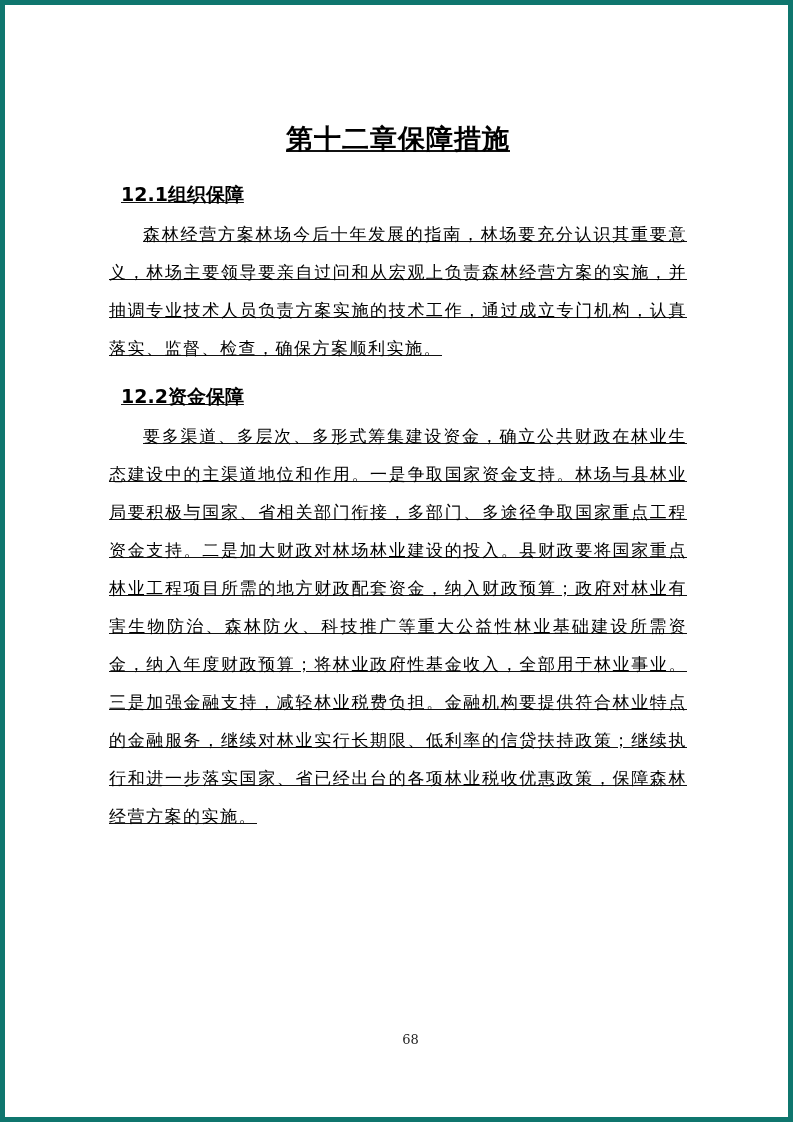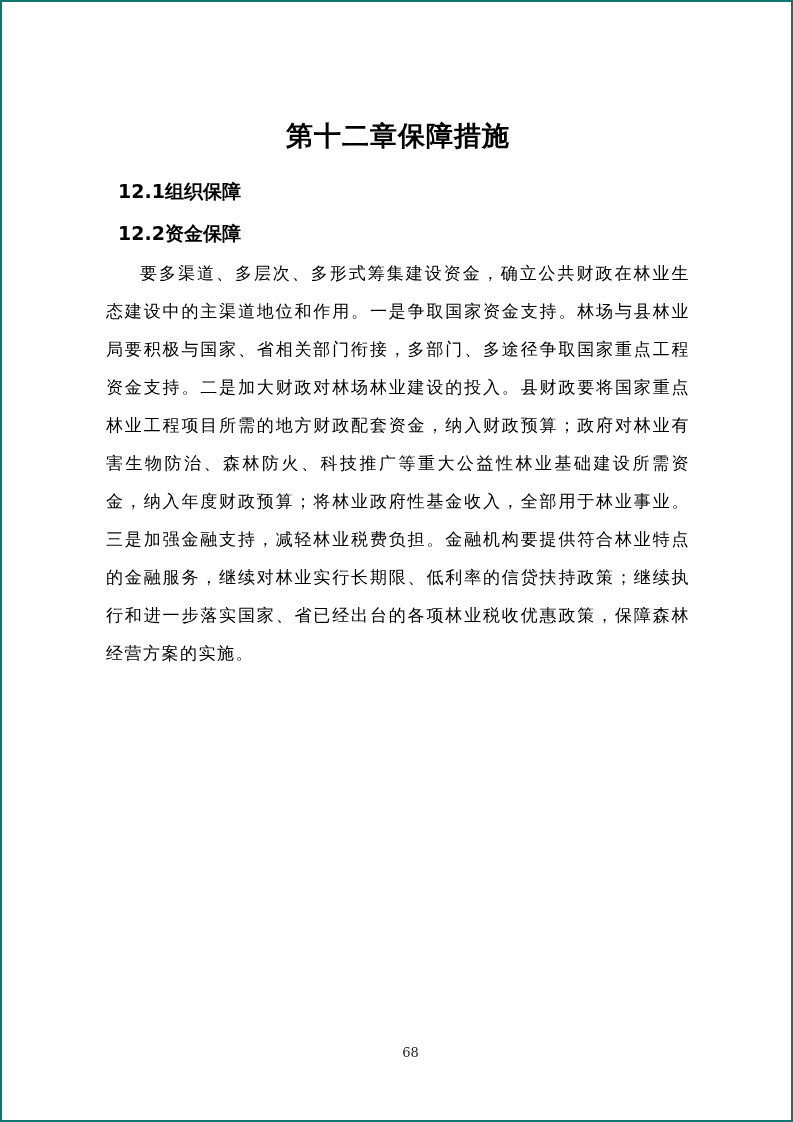--- a/index.html
+++ b/index.html
@@ -6,25 +6,26 @@
     margin: 0;
     padding: 0;
     background: #f2f2f2;
   }
   .page {
     position: relative;
     width: 793px;
     height: 1122px;
     margin: 0 auto;
     background: #ffffff;
-    border: 2px solid #0f766e;
+    border: 5px solid #0f766e;
     box-sizing: border-box;
     color: #111111;
     font-family: "DejaVu Serif", "Liberation Serif", serif;
     overflow: hidden;
+    text-decoration: underline;
   }
   .content {
     padding: 116px 101px 0 104px;
   }
   .doc-title {
     margin: 0 0 24px 0;
     font-family: "DejaVu Sans", "Liberation Sans", sans-serif;
     font-size: 27px;
     font-weight: bold;
     text-align: center;
@@ -46,37 +47,38 @@
     line-height: 38px;
     letter-spacing: 1.5px;
     text-align: justify;
     text-indent: 2em;
     color: #000000;
   }
   .page-number {
     position: absolute;
     left: 0;
     right: 0;
-    bottom: 60px;
+    bottom: 70px;
     text-align: center;
     font-size: 13px;
     color: #222222;
     padding-left: 28px;
   }
 </style>
 </head>
 <body>
 
 <div class="page">
   <div class="content">
 
     <h1 class="doc-title">第十二章保障措施</h1>
 
     <section>
       <h2 class="section-heading">12.1组织保障</h2>
+      <p class="body-para">森林经营方案林场今后十年发展的指南，林场要充分认识其重要意义，林场主要领导要亲自过问和从宏观上负责森林经营方案的实施，并抽调专业技术人员负责方案实施的技术工作，通过成立专门机构，认真落实、监督、检查，确保方案顺利实施。</p>
     </section>
 
     <section>
       <h2 class="section-heading">12.2资金保障</h2>
       <p class="body-para">要多渠道、多层次、多形式筹集建设资金，确立公共财政在林业生态建设中的主渠道地位和作用。一是争取国家资金支持。林场与县林业局要积极与国家、省相关部门衔接，多部门、多途径争取国家重点工程资金支持。二是加大财政对林场林业建设的投入。县财政要将国家重点林业工程项目所需的地方财政配套资金，纳入财政预算；政府对林业有害生物防治、森林防火、科技推广等重大公益性林业基础建设所需资金，纳入年度财政预算；将林业政府性基金收入，全部用于林业事业。三是加强金融支持，减轻林业税费负担。金融机构要提供符合林业特点的金融服务，继续对林业实行长期限、低利率的信贷扶持政策；继续执行和进一步落实国家、省已经出台的各项林业税收优惠政策，保障森林经营方案的实施。</p>
     </section>
 
 
   </div>
 

